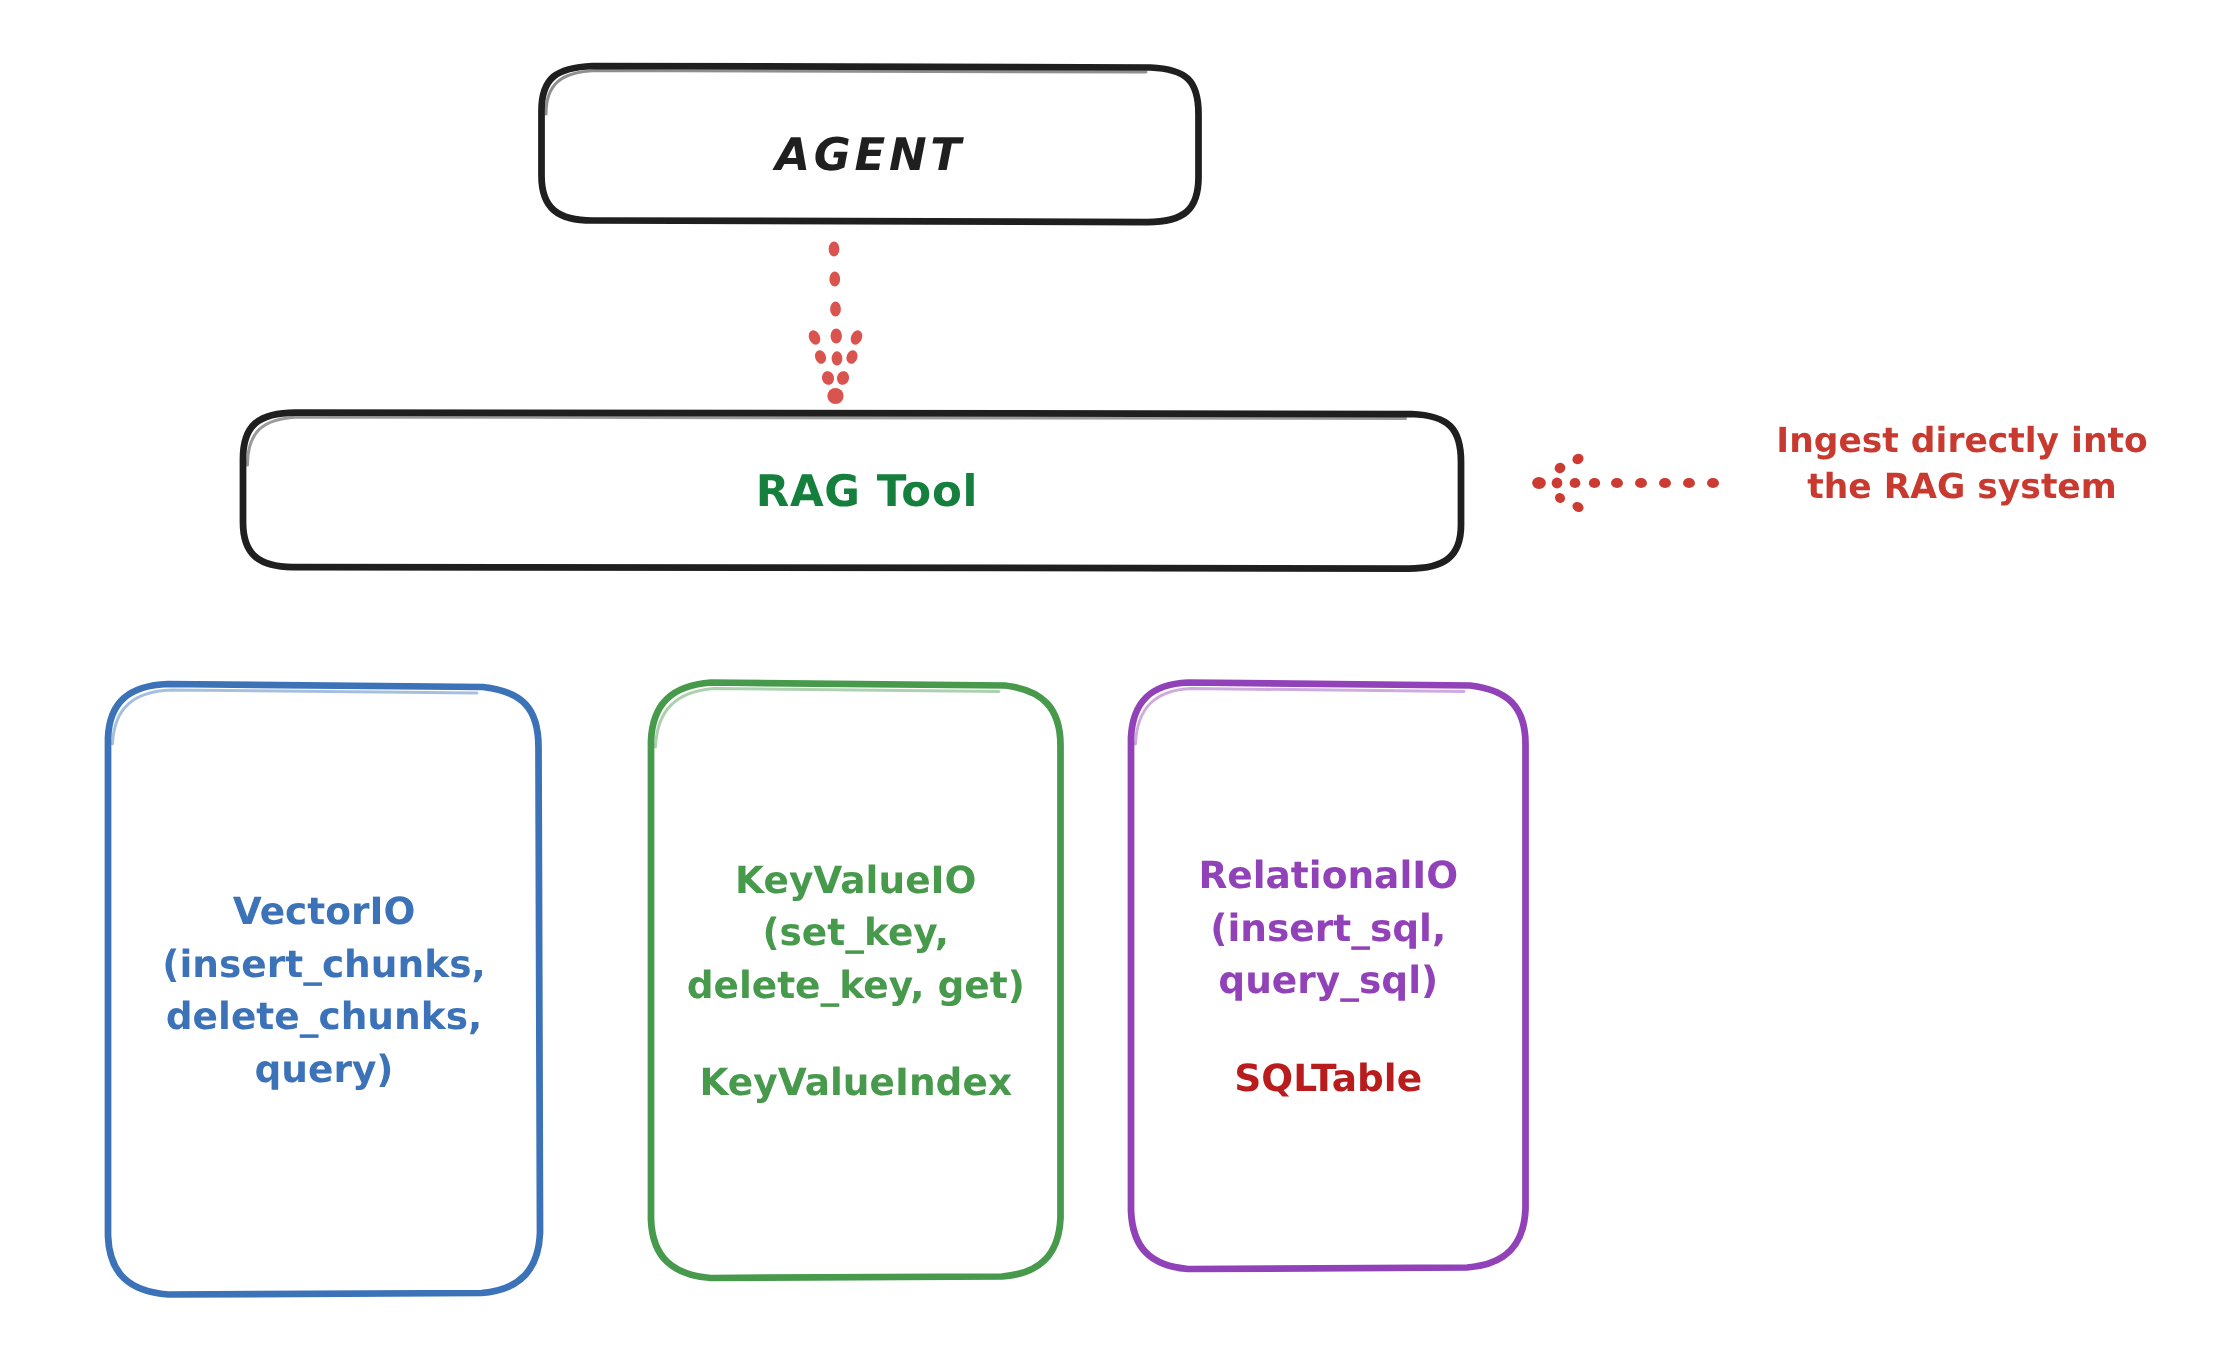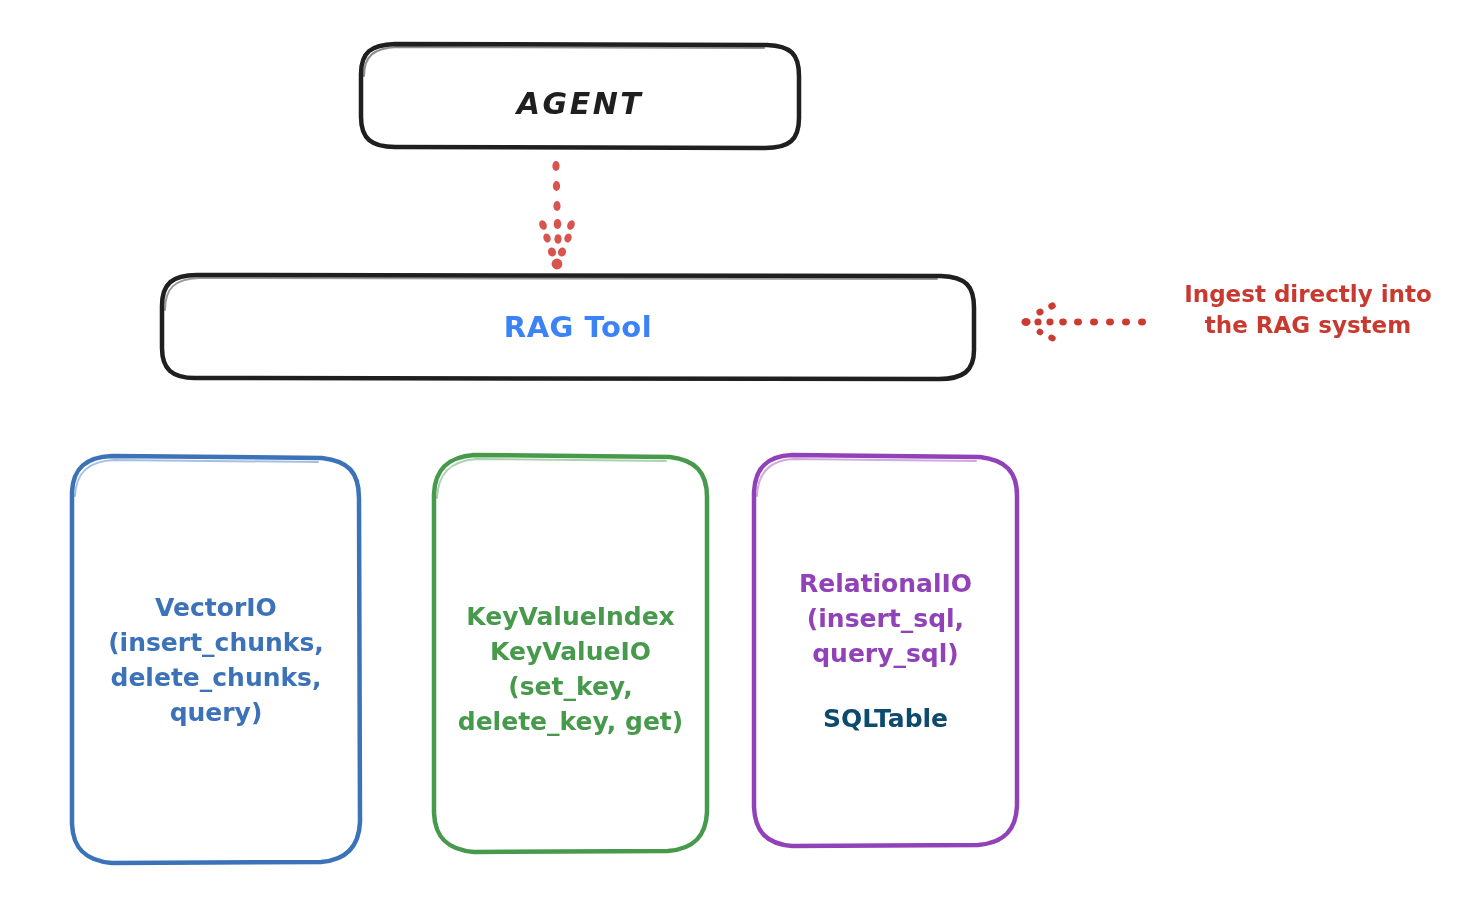--- a/index.html
+++ b/index.html
@@ -167,21 +167,21 @@
     </g>
   </svg>
 
   <div class="node" id="rag-tool-node">
     <svg class="node-svg" viewBox="0 0 822 114" preserveAspectRatio="none">
       <path d="M 5 36 C 5 14, 15 5, 40 5 L 784 6 C 809 7, 817 16, 817 38
                L 817 80 C 817 101, 806 109, 782 109 L 38 108
                C 15 108, 5 99, 5 78 Z" fill="#ffffff" stroke="#1f1f1f" stroke-width="4.5" stroke-linejoin="round" stroke-linecap="round"></path>
       <path d="M 8 40 C 8 18, 18 9, 42 8 L 780 9" fill="none" stroke="#1f1f1f" stroke-width="2" opacity="0.45" stroke-linecap="round"></path>
     </svg>
-    <div class="node-label" style="color: #3b82f6; margin-left: 20px;">RAG Tool</div>
+    <div class="node-label" style="color: #15803d; margin-left: 20px;">RAG Tool</div>
   </div>
 
   <svg id="ingest-arrow" viewBox="0 0 130 52">
     <g fill="#cb3b32">
       <ellipse cx="124" cy="26" rx="4" ry="3.4"></ellipse>
       <ellipse cx="108" cy="26" rx="4" ry="3.4"></ellipse>
       <ellipse cx="92" cy="26" rx="4" ry="3.4"></ellipse>
       <ellipse cx="76" cy="26" rx="4" ry="3.4"></ellipse>
       <ellipse cx="60" cy="26" rx="4" ry="3.4"></ellipse>
       <ellipse cx="45" cy="26" rx="3.8" ry="3.4"></ellipse>
@@ -211,32 +211,32 @@
 query)</div>
   </div>
 
   <div class="node provider-node" id="keyvalue-node">
     <svg class="node-svg" viewBox="0 0 285 408" preserveAspectRatio="none">
       <path d="M 6 44 C 7 19, 20 7, 46 5 L 242 7 C 267 10, 279 22, 279 47
                L 279 362 C 278 386, 266 399, 240 401 L 46 402
                C 20 400, 7 388, 6 363 Z" fill="#ffffff" stroke="#479a4c" stroke-width="4.5" stroke-linejoin="round" stroke-linecap="round"></path>
       <path d="M 9 48 C 10 23, 23 11, 48 9 L 238 11" fill="none" stroke="#479a4c" stroke-width="2" opacity="0.45" stroke-linecap="round"></path>
     </svg>
-    <div class="node-label secondary" style="color: rgb(71, 154, 76);">KeyValueIndex</div>
     <div class="node-label" style="color: rgb(71, 154, 76);">KeyValueIO
 (set_key,
 delete_key, get)</div>
+    <div class="node-label secondary" style="color: rgb(71, 154, 76);">KeyValueIndex</div>
   </div>
 
   <div class="node provider-node" id="relational-node">
     <svg class="node-svg" viewBox="0 0 275 402" preserveAspectRatio="none">
       <path d="M 6 42 C 7 18, 19 6, 44 5 L 232 7 C 257 10, 269 21, 269 46
                L 269 356 C 268 380, 256 393, 230 395 L 44 396
                C 19 394, 7 382, 6 357 Z" fill="#ffffff" stroke="#9242b8" stroke-width="4.5" stroke-linejoin="round" stroke-linecap="round"></path>
       <path d="M 9 46 C 10 22, 22 10, 46 9 L 228 11" fill="none" stroke="#9242b8" stroke-width="2" opacity="0.45" stroke-linecap="round"></path>
     </svg>
     <div class="node-label" style="color: rgb(146, 66, 184);">RelationalIO
 (insert_sql,
 query_sql)</div>
-    <div class="node-label secondary" style="color: #0c4a6e;">SQLTable</div>
+    <div class="node-label secondary" style="color: #b91c1c;">SQLTable</div>
   </div>
 
 </div>
 
 </body></html>

